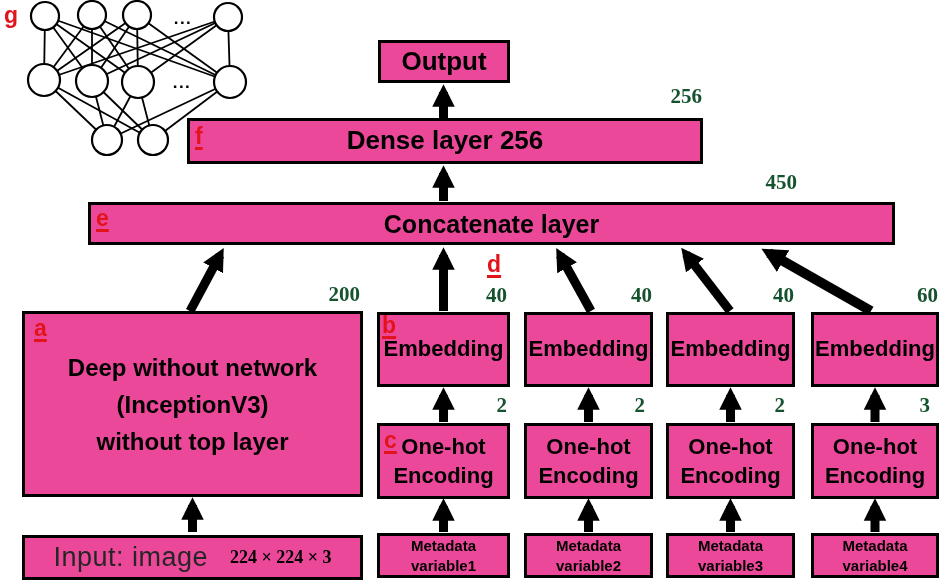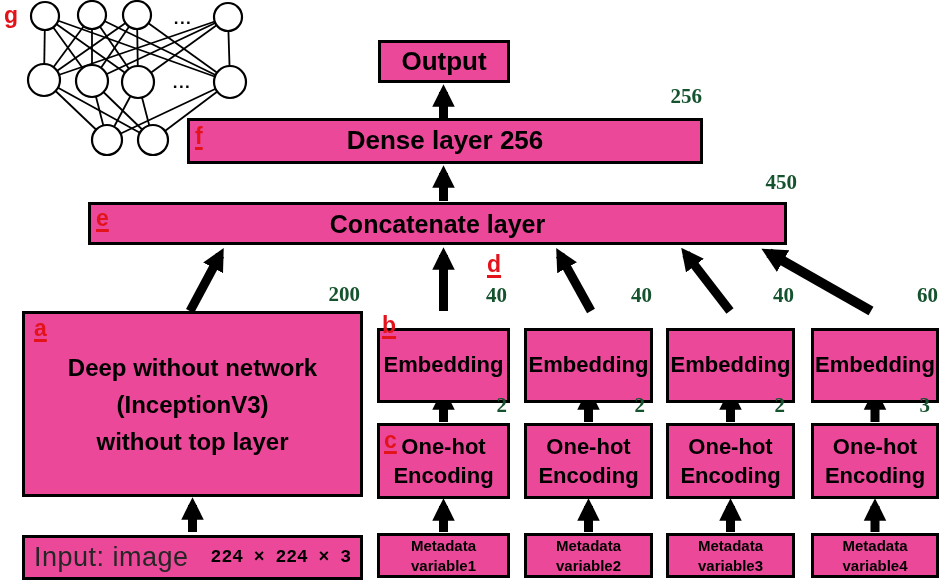--- a/index.html
+++ b/index.html
@@ -9,26 +9,26 @@
     font-family:"Liberation Sans", sans-serif; overflow:hidden; color:var(--ink);
   }
   svg.layer { position:absolute; left:0; top:0; }
   .box {
     position:absolute; box-sizing:border-box; background:#ec4899;
     border:3px solid #000; display:flex; align-items:center; justify-content:center;
     text-align:center; font-weight:bold; line-height:1.2;
   }
   .out   { left:378px; top:40px;  width:132px; height:43px; font-size:26px; }
   .dense { left:187px; top:118px; width:516px; height:46px; font-size:26px; }
-  .conc  { left:88px;  top:202px; width:699px; height:43px; font-size:25px; }
+  .conc  { left:88px;  top:202px; width:807px; height:43px; font-size:25px; }
   .dnn   { left:22px;  top:311px; width:341px; height:186px; font-size:24px; line-height:37px; }
   .inp   { left:22px;  top:535px; width:341px; height:45px; font-weight:normal; gap:22px; }
   .inp .ilabel { font-size:27px; color:#262626; letter-spacing:0.5px; }
-  .inp .ishape { font-family:Liberation Mono, monospace; font-weight:bold; font-size:18px;text-align:center; }
-  .emb   { top:328px; height:75px; font-size:22px; }
+  .inp .ishape { font-family:Liberation Serif, serif; font-weight:bold; font-size:18px;text-align:center; }
+  .emb   { top:312px; height:75px; font-size:22px; }
   .oh    { top:423px; height:76px; font-size:22px; line-height:29px; padding:0 2px; }
   .meta  { top:533px; height:45px; font-size:15px; line-height:20px; padding:0 20px; }
   .c1 { left:377px; width:133px; }
   .c2 { left:524px; width:129px; }
   .c3 { left:666px; width:129px; }
   .c4 { left:811px; width:128px; }
   .dim {
     position:absolute; font-family:"Liberation Serif", serif; font-weight:bold;
     font-size:21px; line-height:1; color:#14532d;text-align:right;
   }

